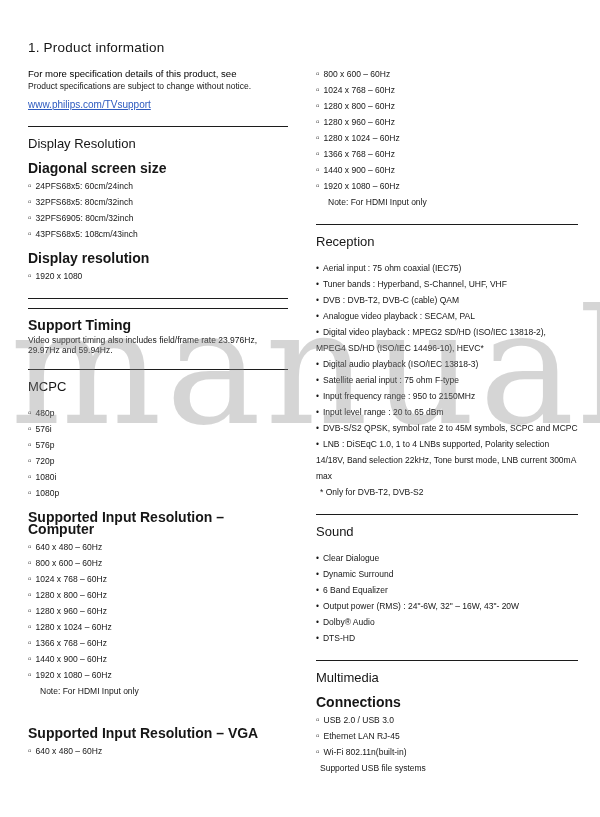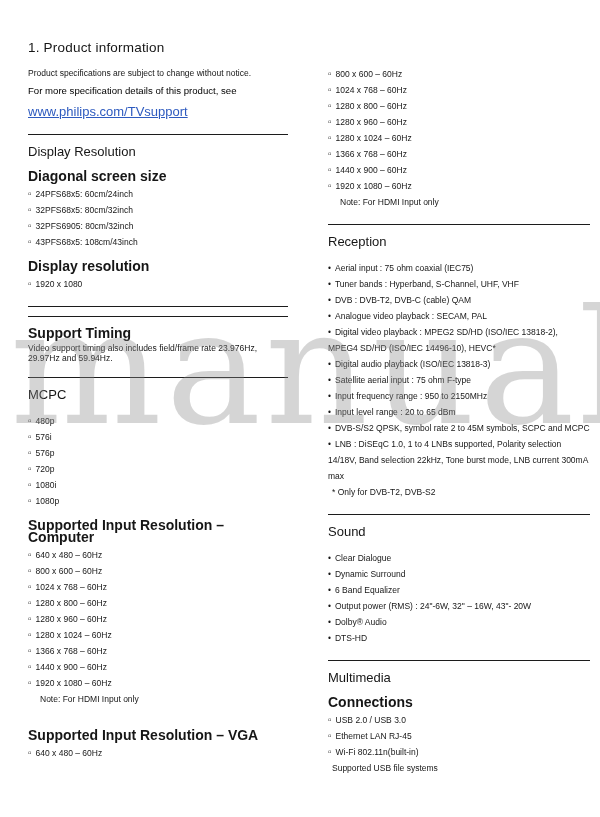--- a/index.html
+++ b/index.html
@@ -1,32 +1,32 @@
 <!DOCTYPE html>
 <html style="--link: #2d5abf; --wm: #8a8a8a; --rule: #1c1c1c;"><head>
 <meta charset="utf-8">
 <style>
   html,body{margin:0;padding:0}
   body{
     width:600px;height:817px;background:#ffffff;position:relative;overflow:hidden;
     font-family:"Liberation Sans",sans-serif;color:#161616;
   }
-  .page{position:absolute;top:0;left:0;right:0;bottom:0;padding:40px 22px 0 28px;display:flex;gap:40px;z-index:1}
+  .page{position:absolute;top:0;left:0;right:0;bottom:0;padding:40px 22px 0 28px;display:flex;gap:28px;z-index:1}
   .col{flex:none}
   .col-left{width:260px}
   .col-right{width:262px;padding-top:26px}
   h1.doc-title{font-size:13.5px;font-weight:400;letter-spacing:.2px;margin:0 0 12px}
   .p{font-size:8.5px;line-height:12px;margin:0}
   .intro2{font-size:9.6px;line-height:13px;margin-top:5px;color:#000}
-  .doc-link{display:inline-block;font-size:13px;color:var(--link,#2d5abf);text-decoration:underline;margin-top:7px;cursor:pointer}
+  .doc-link{display:inline-block;font-size:10px;color:var(--link,#2d5abf);text-decoration:underline;margin-top:7px;cursor:pointer}
   hr.rule{border:none;border-top:1px solid var(--rule,#1c1c1c);height:0;margin:14px 0 0 0}
   hr.rule.mid{margin-top:9px}
   h2.sec{font-size:13px;font-weight:400;margin:9px 0 11px}
   .label{font-size:14px;font-weight:700;line-height:12px;margin:10px 0 4px}
-  .label.gap-lg{margin-top:22px}
+  .label.gap-lg{margin-top:28px}
   .list{font-size:8.5px}
   .li{line-height:16px}
   .bullet{margin-right:4px}
   .t-sq .bullet{font-size:10px;color:#222}
   .t-dot .bullet{font-size:8.5px}
   .t-note{padding-left:8px}
   .t-plain{padding-left:0}
   .timing{line-height:10px;margin-top:1px}
   .watermark{
     position:absolute;left:10px;top:288px;z-index:10;pointer-events:none;white-space:nowrap;
@@ -34,22 +34,22 @@
     color:var(--wm,#8a8a8a);opacity:.35;
   }
 </style>
 </head>
 <body>
 
 <div class="page">
 
   <div class="col col-left">
     <h1 class="doc-title">1. Product information</h1>
+    <p class="p intro2">For more specification details of this product, see</p>
     <p class="p">Product specifications are subject to change without notice.</p>
-    <p class="p intro2">For more specification details of this product, see</p>
     <a class="doc-link">www.philips.com/TVsupport</a>
 
     <hr class="rule">
     <h2 class="sec">Display Resolution</h2>
     <p class="label">Diagonal screen size</p>
     <div class="list">
         <div class="li t-sq"><span class="bullet">▫</span><span class="txt">24PFS68x5: 60cm/24inch</span></div>
         <div class="li t-sq"><span class="bullet">▫</span><span class="txt">32PFS68x5: 80cm/32inch</span></div>
         <div class="li t-sq"><span class="bullet">▫</span><span class="txt">32PFS6905: 80cm/32inch</span></div>
         <div class="li t-sq"><span class="bullet">▫</span><span class="txt">43PFS68x5: 108cm/43inch</span></div>

